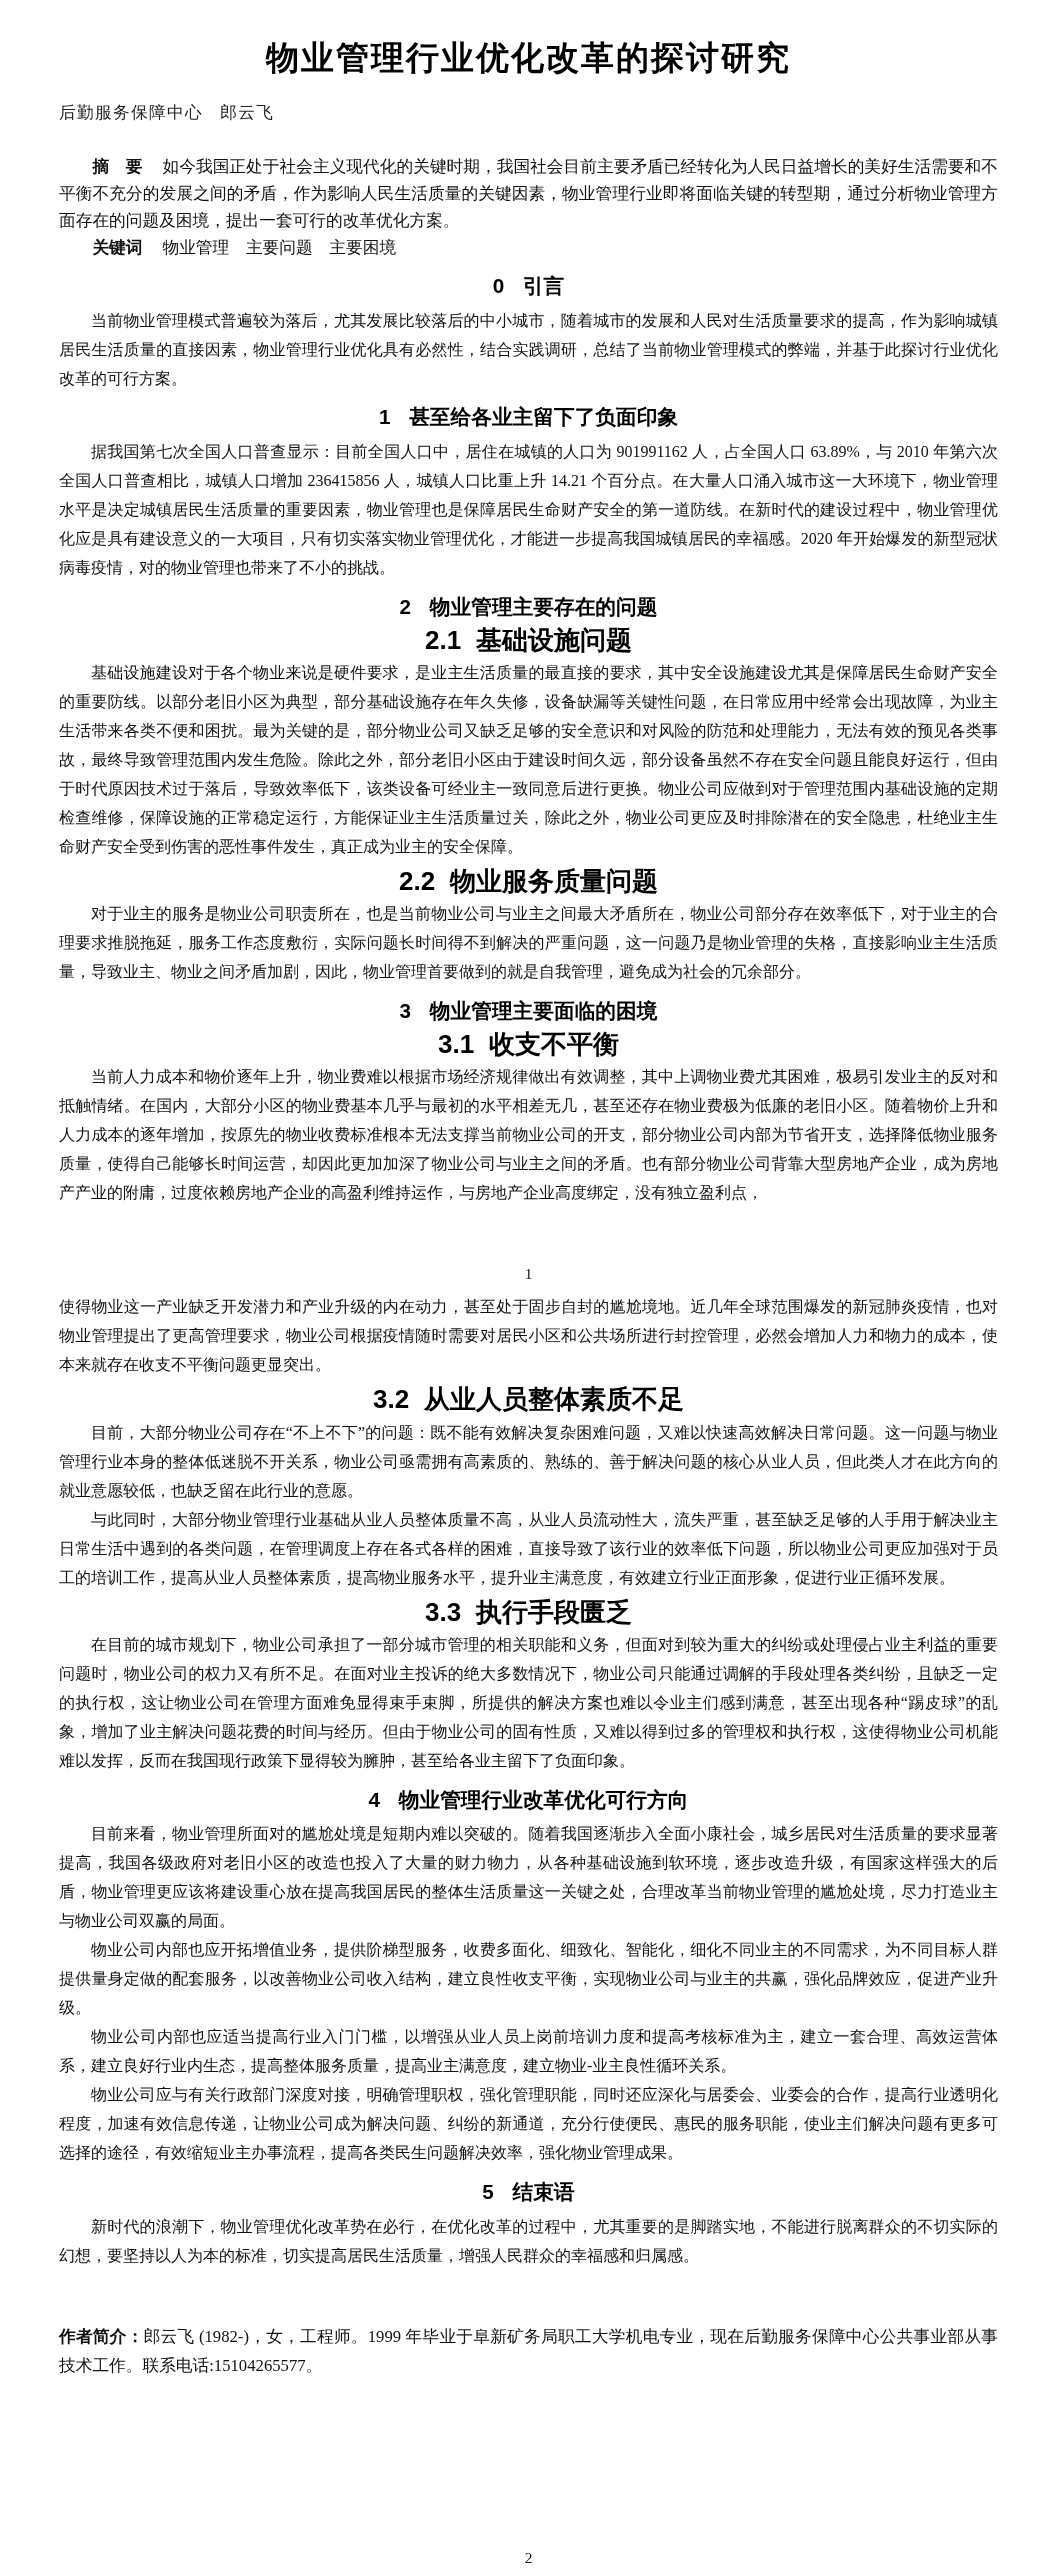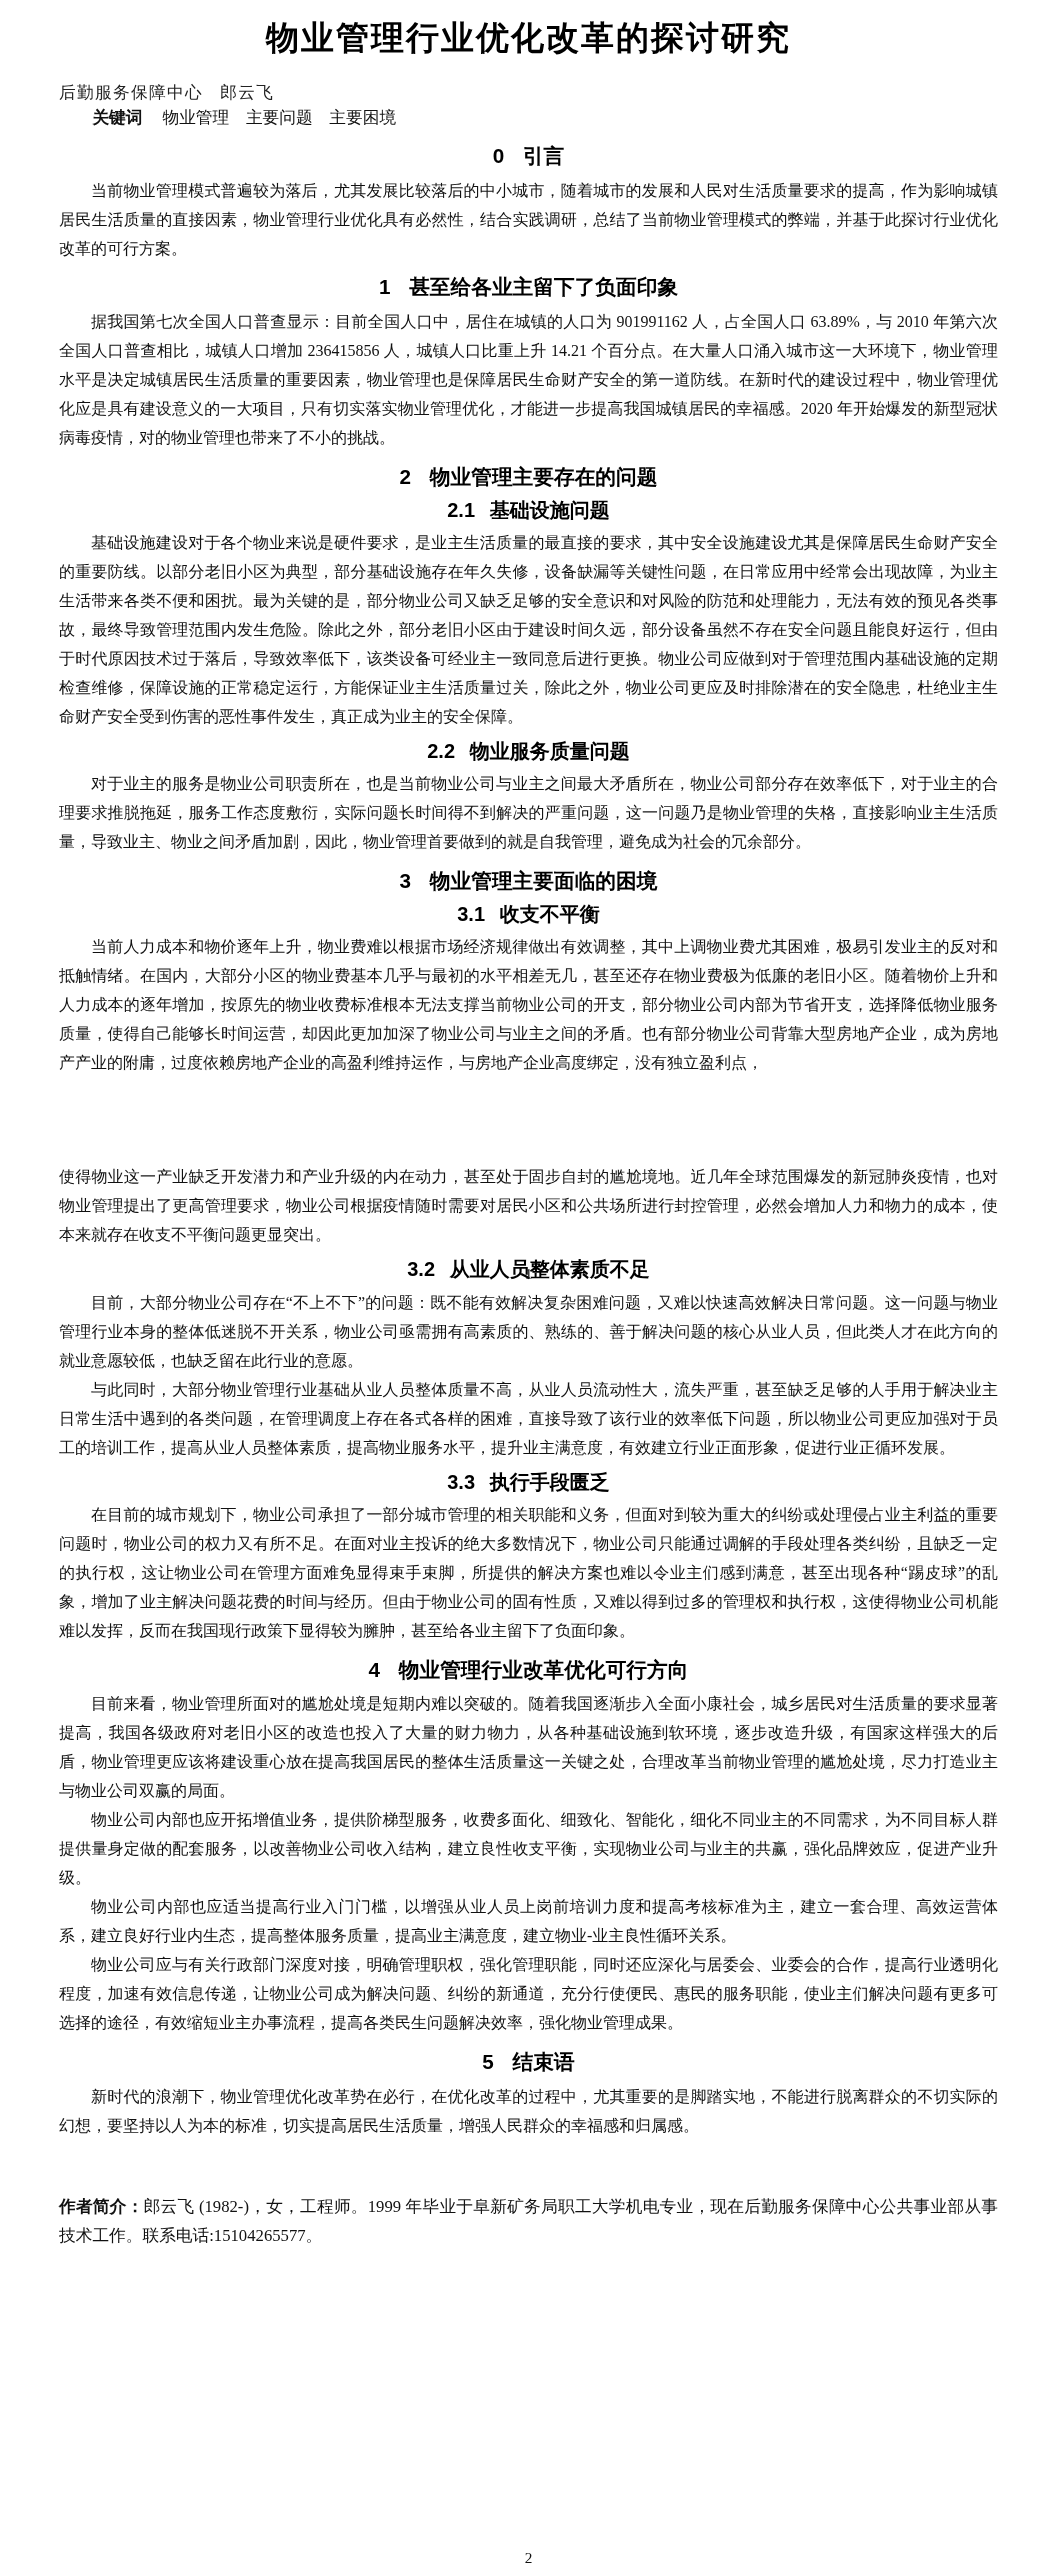--- a/index.html
+++ b/index.html
@@ -7,21 +7,21 @@
     width:1057px; height:2576px;
     background:#ffffff;
     position:relative;
     overflow:hidden;
     color:#111;
     font-family:"Liberation Serif","DejaVu Serif",serif;
   }
   .content { padding:0 59px; }
 
   .doc-title {
-    padding-top:16px;
+    padding-top:36px;
     margin:0;
     text-align:center;
     font-family:"Liberation Sans","DejaVu Sans",sans-serif;
     font-weight:bold;
     font-size:33px;
     line-height:43px;
     letter-spacing:2px;
     color:#000;
   }
   .byline {
@@ -49,21 +49,21 @@
     margin-right:20px;
   }
 
   .h1, .h2 {
     font-family:"Liberation Sans","DejaVu Sans",sans-serif;
     font-weight:bold;
     color:#000;
     text-align:center;
   }
   .h1 { font-size:20.7px; line-height:27px; margin:10.7px 0 6.7px 0; }
-  .h2 { font-size:20px; line-height:25px; margin:8px 0 5.3px 0; }
+  .h2 { font-size:26px; line-height:25px; margin:8px 0 5.3px 0; }
   .h1 .num { margin-right:18.7px; }
   .h2 .num { margin-right:14.7px; }
 
   .para {
     margin:0;
     font-size:16px;
     line-height:29px;
     text-align:justify;
     text-indent:2em;
     color:#111;
@@ -96,20 +96,23 @@
 <body>
 
 <div class="content">
 
   <h1 class="doc-title">物业管理行业优化改革的探讨研究</h1>
 
   <div class="byline">
     <span>后勤服务保障中心</span><span class="byline-gap"></span><span>郎云飞</span>
   </div>
 
+  <p class="abstract">
+    <span class="label">摘　要</span><span>如今我国正处于社会主义现代化的关键时期，我国社会目前主要矛盾已经转化为人民日益增长的美好生活需要和不平衡不充分的发展之间的矛盾，作为影响人民生活质量的关键因素，物业管理行业即将面临关键的转型期，通过分析物业管理方面存在的问题及困境，提出一套可行的改革优化方案。</span>
+  </p>
 
   <p class="keywords">
     <span class="label">关键词</span><span>物业管理　主要问题　主要困境</span>
   </p>
 
   <h2 class="h1"><span class="num">0</span><span>引言</span></h2>
   <p class="para">当前物业管理模式普遍较为落后，尤其发展比较落后的中小城市，随着城市的发展和人民对生活质量要求的提高，作为影响城镇居民生活质量的直接因素，物业管理行业优化具有必然性，结合实践调研，总结了当前物业管理模式的弊端，并基于此探讨行业优化改革的可行方案。</p>
 
   <h2 class="h1"><span class="num">1</span><span>甚至给各业主留下了负面印象</span></h2>
   <p class="para">据我国第七次全国人口普查显示：目前全国人口中，居住在城镇的人口为 901991162 人，占全国人口 63.89%，与 2010 年第六次全国人口普查相比，城镇人口增加 236415856 人，城镇人口比重上升 14.21 个百分点。在大量人口涌入城市这一大环境下，物业管理水平是决定城镇居民生活质量的重要因素，物业管理也是保障居民生命财产安全的第一道防线。在新时代的建设过程中，物业管理优化应是具有建设意义的一大项目，只有切实落实物业管理优化，才能进一步提高我国城镇居民的幸福感。2020 年开始爆发的新型冠状病毒疫情，对的物业管理也带来了不小的挑战。</p>

